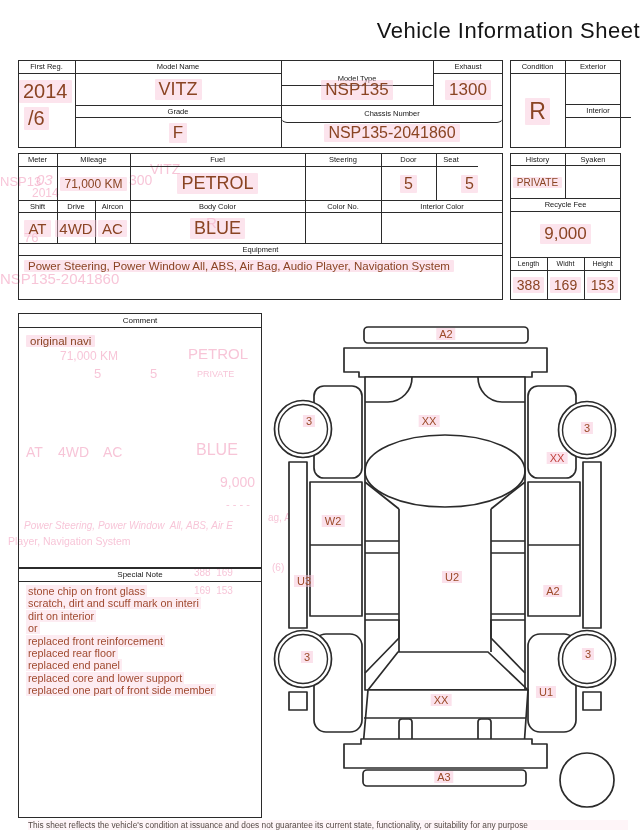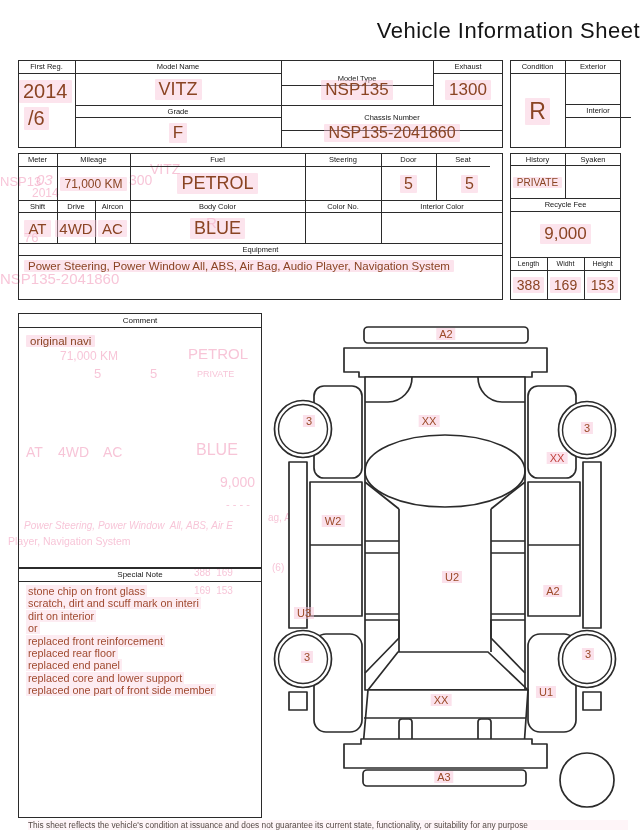--- a/index.html
+++ b/index.html
@@ -66,21 +66,21 @@
 <div class="vl" style="left:75px;top:60px;height:88px;"></div>
 <div class="vl" style="left:281px;top:60px;height:88px;"></div>
 <div class="vl" style="left:433px;top:60px;height:45px;"></div>
 <div class="hl" style="left:75px;top:105px;width:428px;"></div>
 
 <div class="hdr" style="left:18px;top:60px;width:57px;height:14px;">First Reg.</div>
 <div class="hdr" style="left:75px;top:60px;width:206px;height:14px;">Model Name</div>
 <div class="hdr" style="left:281px;top:72px;width:152px;height:14px;">Model Type</div>
 <div class="hdr" style="left:433px;top:60px;width:70px;height:14px;">Exhaust</div>
 <div class="hdr" style="left:75px;top:105px;width:206px;height:13px;">Grade</div>
-<div class="hdr" style="left:281px;top:105px;width:222px;height:26px;">Chassis Number</div>
+<div class="hdr" style="left:281px;top:105px;width:222px;height:18px;border-radius:6px;">Chassis Number</div>
 
 <div class="val left-align" style="left:19px;top:79px;width:56px;height:24px;font-size:20px;">
     <span class="pk">2014</span>
   </div>
 <div class="val left-align" style="left:19px;top:106px;width:50px;height:24px;font-size:20px;padding-left:5px;">
     <span class="pk">/6</span>
   </div>
 <div class="val" style="left:75px;top:74px;width:206px;height:31px;font-size:18px;">
     <span class="pk">VITZ</span>
   </div>
@@ -119,21 +119,21 @@
 <div class="vl" style="left:130px;top:200px;height:43px;"></div>
 <div class="vl" style="left:305px;top:200px;height:43px;"></div>
 <div class="vl" style="left:381px;top:200px;height:43px;"></div>
 <div class="hl" style="left:18px;top:243px;width:485px;"></div>
 
 <div class="hdr" style="left:18px;top:153px;width:39px;height:14px;">Meter</div>
 <div class="hdr" style="left:57px;top:153px;width:73px;height:14px;">Mileage</div>
 <div class="hdr" style="left:130px;top:153px;width:175px;height:14px;">Fuel</div>
 <div class="hdr" style="left:305px;top:153px;width:76px;height:14px;">Steering</div>
 <div class="hdr" style="left:381px;top:153px;width:55px;height:14px;">Door</div>
-<div class="hdr" style="left:436px;top:153px;width:54px;height:14px;">Seat</div>
+<div class="hdr" style="left:424px;top:153px;width:54px;height:14px;">Seat</div>
 
 <div class="val" style="left:57px;top:167px;width:73px;height:33px;font-size:12px;">
     <span class="pk">71,000 KM</span>
   </div>
 <div class="val" style="left:130px;top:167px;width:175px;height:33px;font-size:18px;">
     <span class="pk">PETROL</span>
   </div>
 <div class="val" style="left:381px;top:167px;width:55px;height:33px;font-size:16px;">
     <span class="pk">5</span>
   </div>
@@ -271,21 +271,21 @@
   <circle cx="587" cy="780" r="27" fill="#fff"></circle>
 </svg>
 
 <div id="dlabels">
     <span class="dlabel" style="left: 446px; top: 334px;">A2</span>
     <span class="dlabel" style="left: 429px; top: 421px;">XX</span>
     <span class="dlabel" style="left: 309px; top: 421px;">3</span>
     <span class="dlabel" style="left: 587px; top: 428px;">3</span>
     <span class="dlabel crimson" style="left: 557px; top: 458px;">XX</span>
     <span class="dlabel" style="left: 333px; top: 521px;">W2</span>
-    <span class="dlabel" style="left: 304px; top: 581px; margin-top: 32px;">U3</span>
+    <span class="dlabel" style="left: 304px; top: 581px;">U3</span>
     <span class="dlabel" style="left: 452px; top: 577px;">U2</span>
     <span class="dlabel" style="left: 553px; top: 591px;">A2</span>
     <span class="dlabel" style="left: 307px; top: 657px;">3</span>
     <span class="dlabel" style="left: 588px; top: 654px;">3</span>
     <span class="dlabel" style="left: 546px; top: 692px;">U1</span>
     <span class="dlabel" style="left: 441px; top: 700px;">XX</span>
     <span class="dlabel" style="left: 444px; top: 777px;">A3</span>
   </div>
 
 <div class="disclaimer">This sheet reflects the vehicle's condition at issuance and does not guarantee its current state, functionality, or suitability for any purpose</div>

